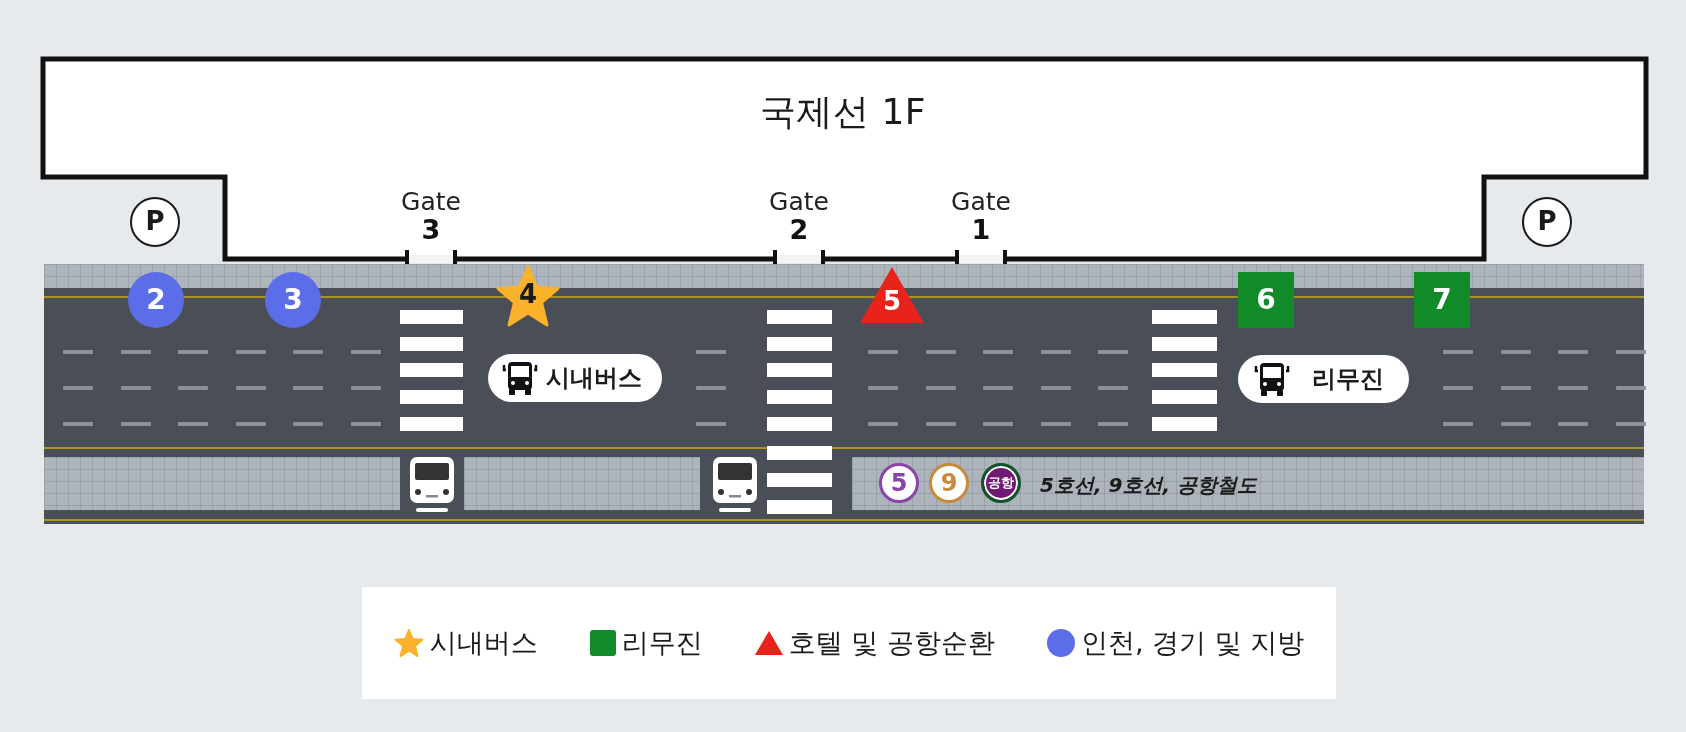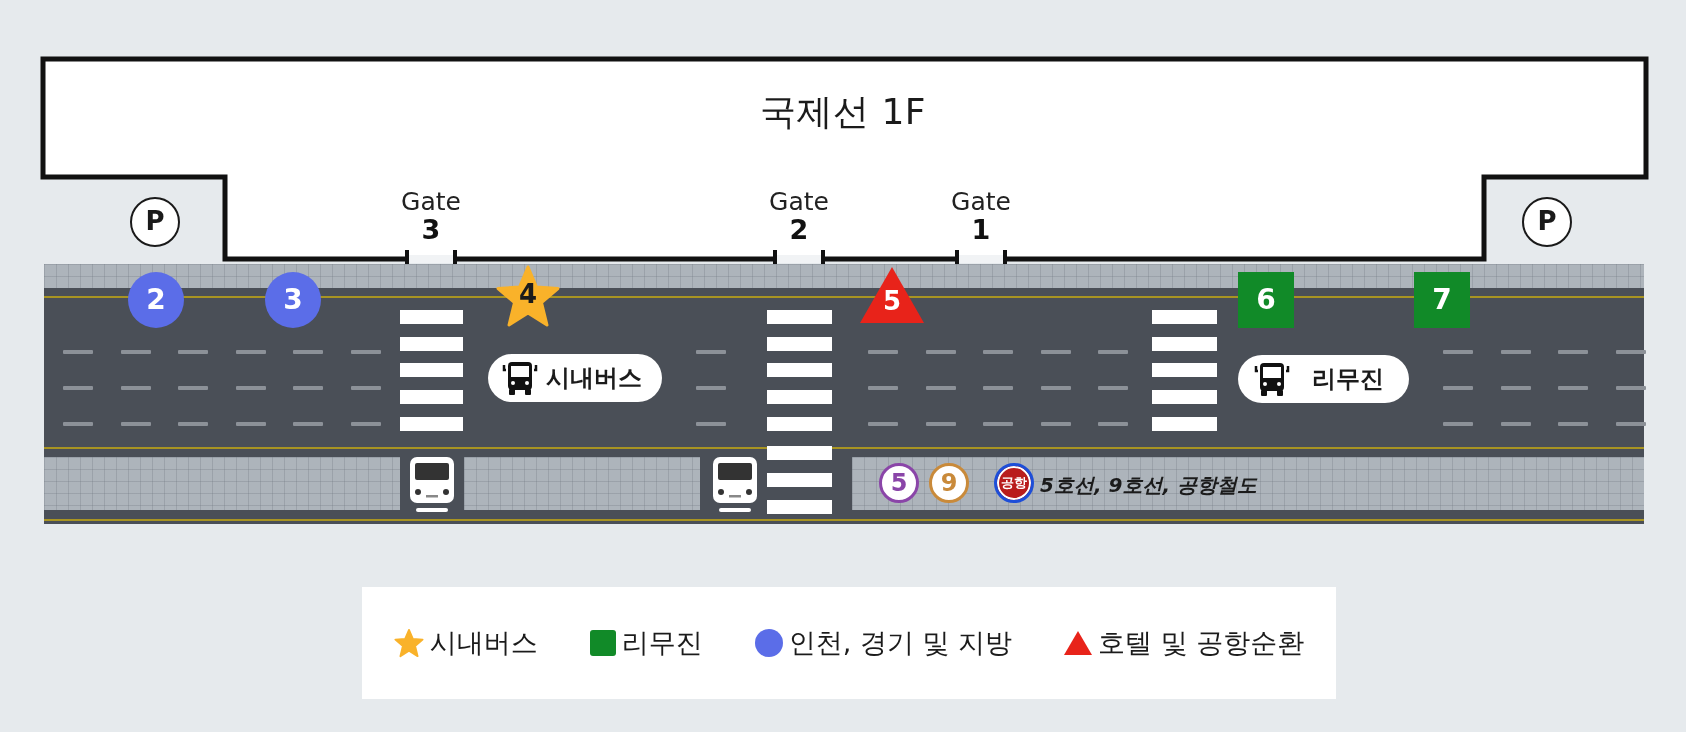--- a/index.html
+++ b/index.html
@@ -226,37 +226,37 @@
   <rect x="0" y="0" width="44" height="46" rx="7" fill="#fff"></rect>
   <rect x="5" y="6" width="34" height="17" rx="2" fill="#333"></rect>
   <circle cx="8" cy="35" r="3" fill="#333"></circle>
     <circle cx="36" cy="35" r="3" fill="#333"></circle>
   <rect x="16" y="38" width="12" height="2.5" fill="#888"></rect>
   <rect x="6" y="51" width="32" height="4" rx="2" fill="#fff"></rect>
 </svg>
 
 <div class="subw" style="left:879px; top:463px; border:3px solid #8a45a8; color:#8a45a8; font-size:24px; line-height:34px;">5</div>
 <div class="subw" style="left:929px; top:463px; border:3px solid #c98a3a; color:#c98a3a; font-size:24px; line-height:34px;">9</div>
-<div class="subw" style="left:981px; top:463px; border:3px solid #1d4ed8; background:#b91c1c; color:#fff; font-size:13px; line-height:34px; box-shadow: inset 0 0 0 2px #fff; margin-left: 13px;">공항</div>
+<div class="subw" style="left:981px; top:463px; border:3px solid #14532d; background:#701a75; color:#fff; font-size:13px; line-height:34px; box-shadow: inset 0 0 0 2px #fff;">공항</div>
 <div class="subw-text" style="left:1040px; top:472px;font-style:italic;">5호선, 9호선, 공항철도</div>
 
 <div class="legend">
   <div class="leg-item">
     <svg width="30" height="29" viewBox="0 0 66 64">
       <polygon points="33,2 41.5,22 63,23.5 46.5,37.5 52,60 33,48 14,60 19.5,37.5 3,23.5 24.5,22" fill="#f9b22a" stroke="#f9b22a" stroke-width="4" stroke-linejoin="round"></polygon>
     </svg>
     <span>시내버스</span>
   </div>
   <div class="leg-item">
     <div class="leg-sq"></div>
     <span>리무진</span>
   </div>
   <div class="leg-item">
-    <div class="leg-dot"></div>
-    <span>인천, 경기 및 지방</span>
-  </div>
-  <div class="leg-item">
     <svg width="28" height="24" viewBox="0 0 28 24">
       <polygon points="14,0 28,24 0,24" fill="#e8231a"></polygon>
     </svg>
     <span>호텔 및 공항순환</span>
   </div>
+  <div class="leg-item">
+    <div class="leg-dot"></div>
+    <span>인천, 경기 및 지방</span>
+  </div>
 </div>
 
 </body></html>

